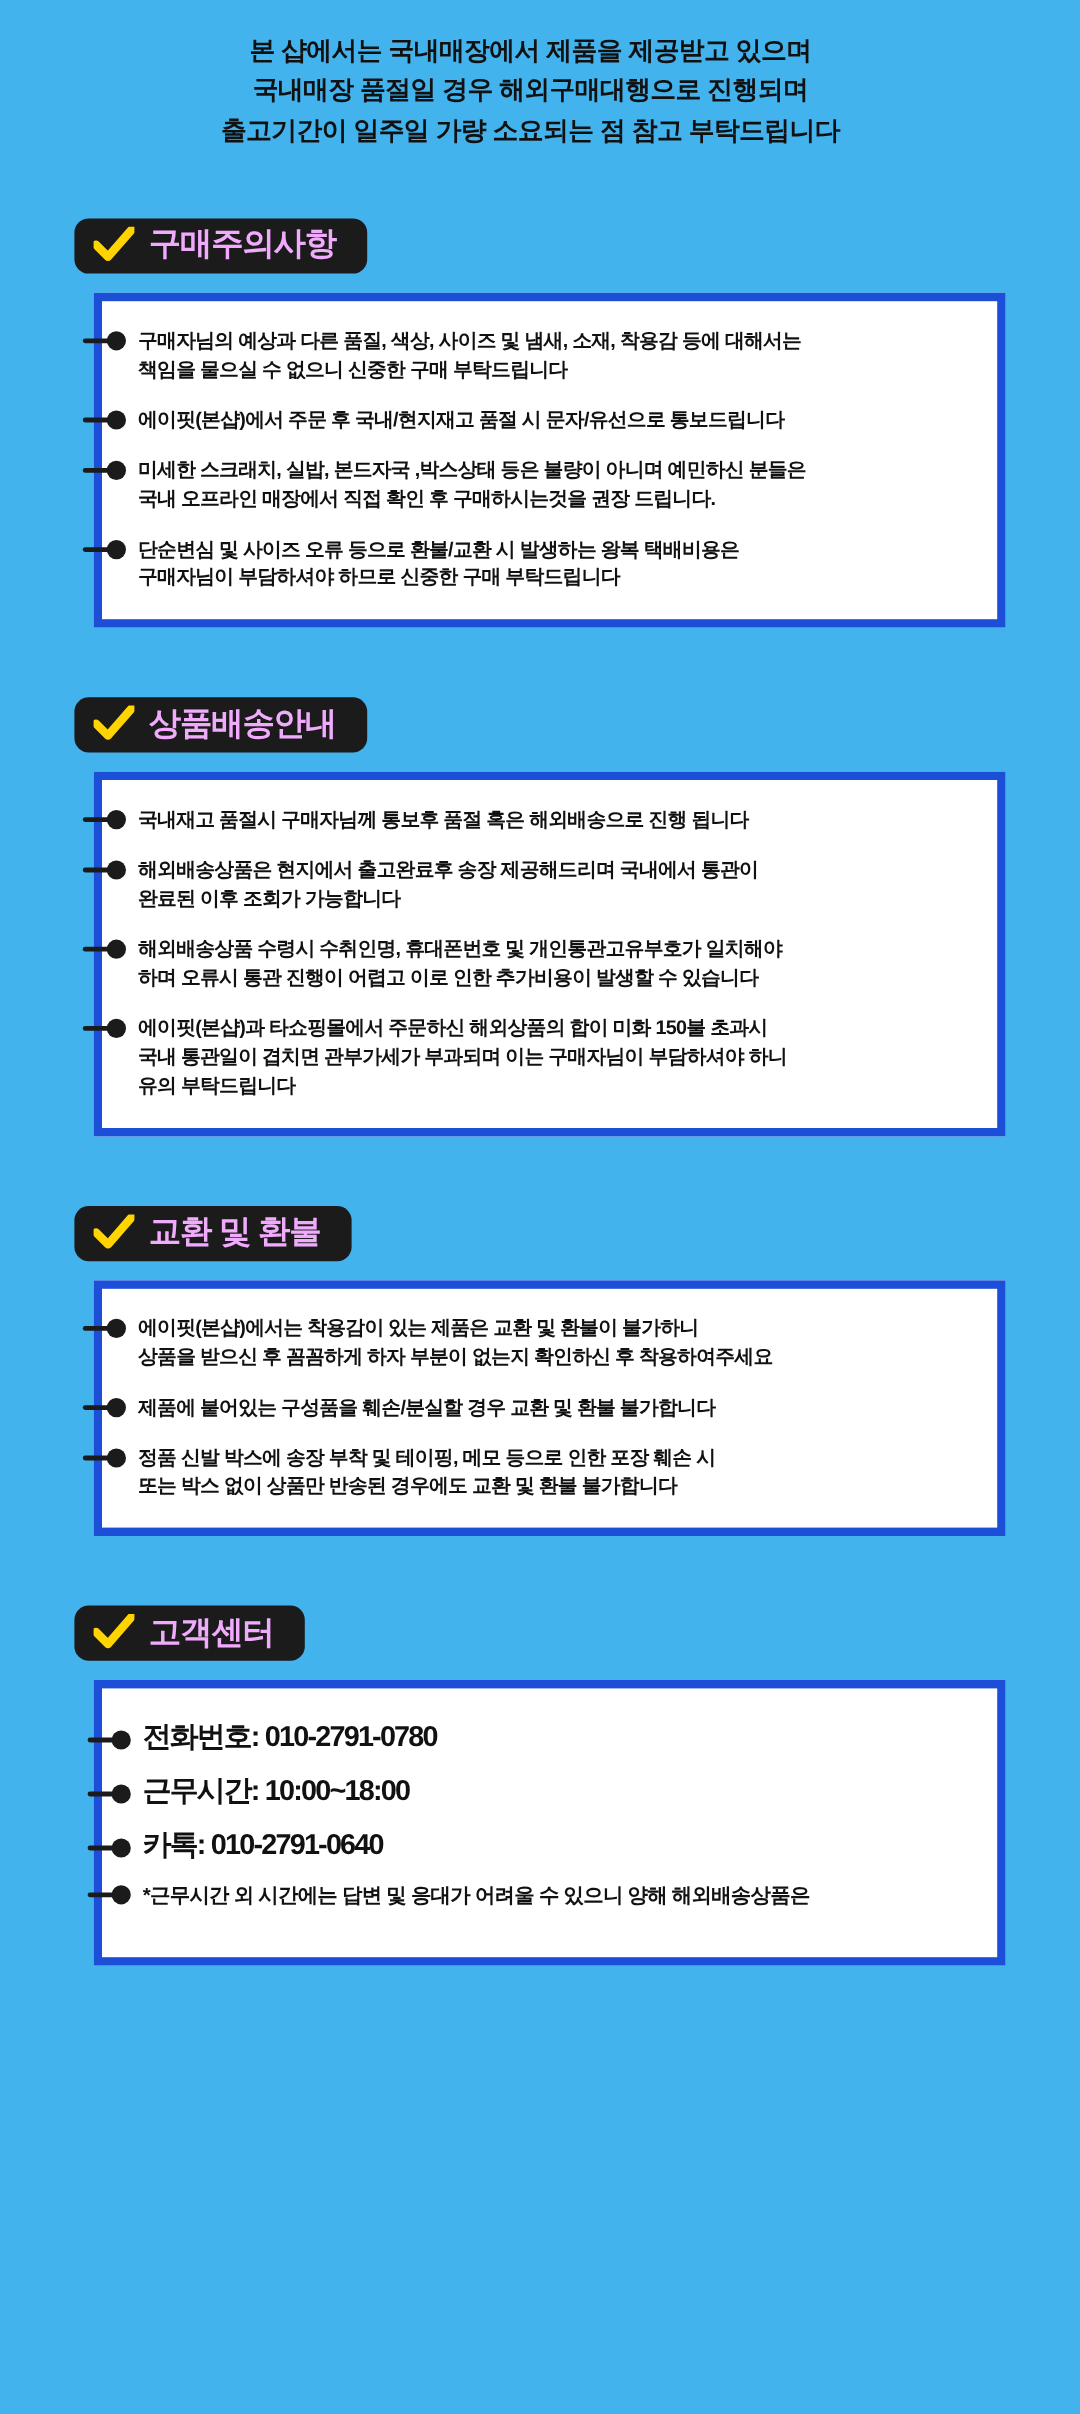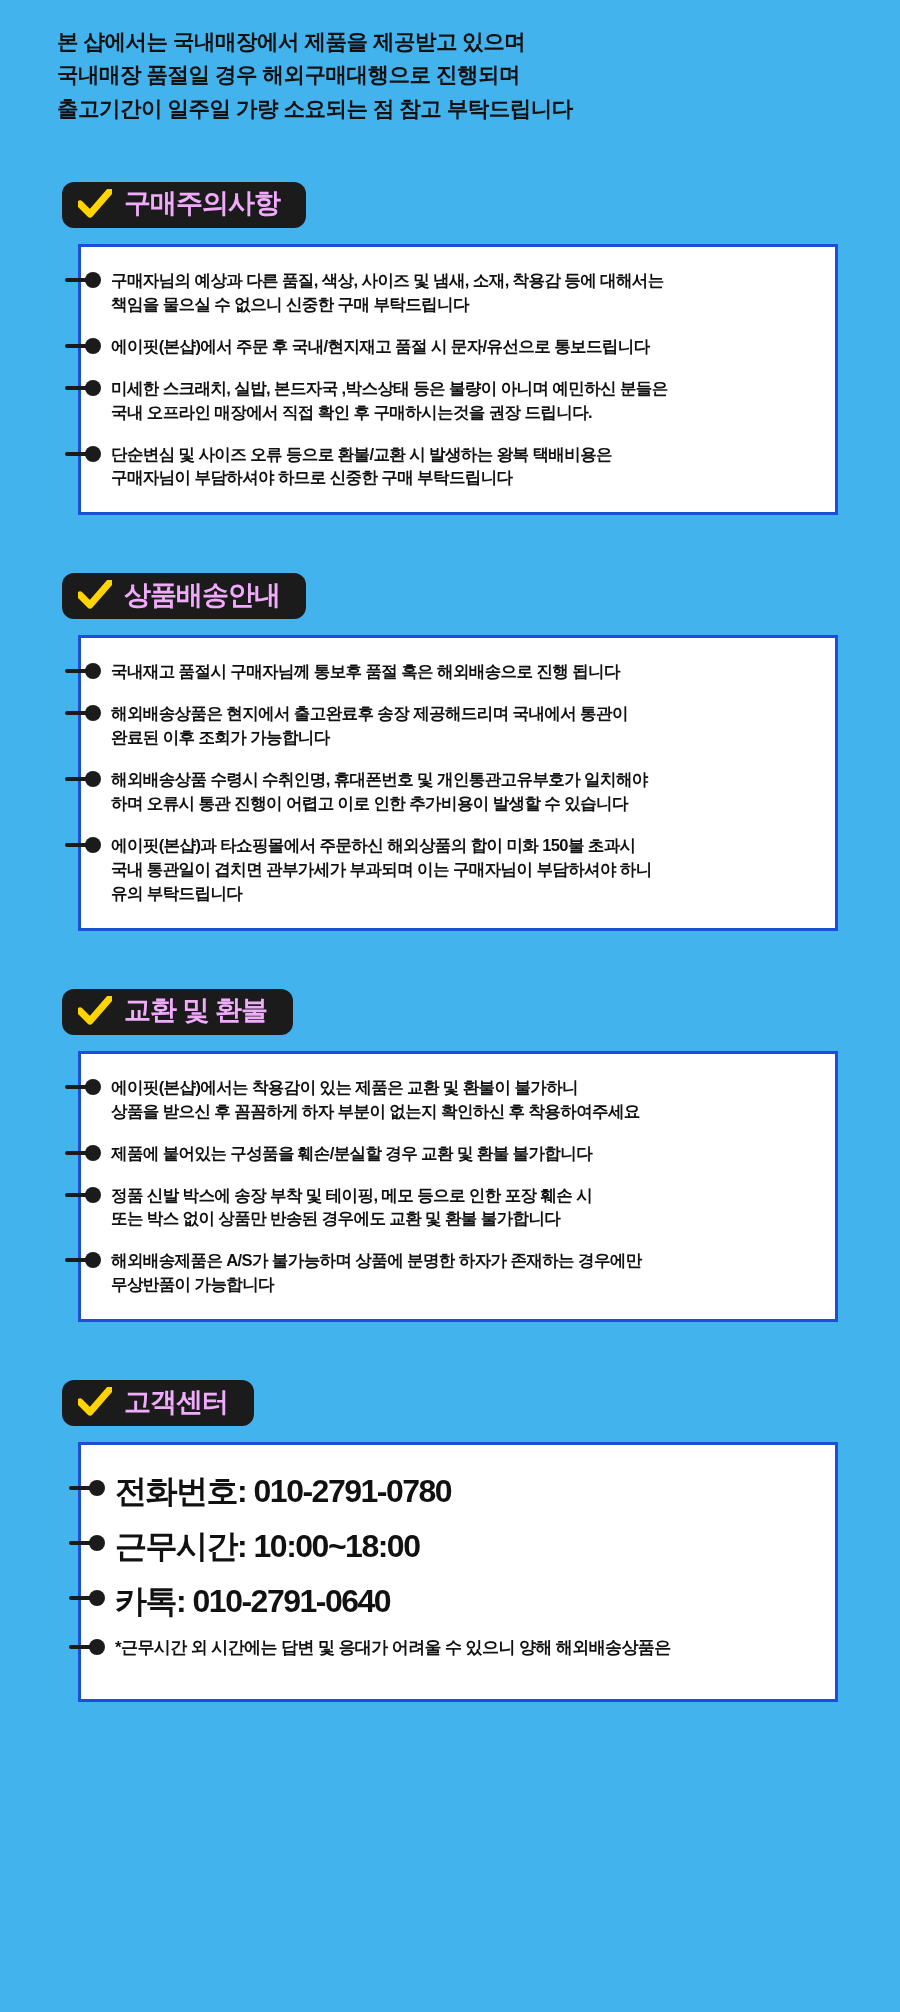--- a/index.html
+++ b/index.html
@@ -17,21 +17,22 @@
     width: 900px;
     min-height: 2012px;
     background: #43b3ee;
     box-sizing: border-box;
     padding: 0 0 40px 0;
     overflow: hidden;
   }
 
   
   .intro {
-    padding: 26px 40px 10px 57px;
+    padding: 26px 40px 10px 24px;
+    text-align: center;
   }
   .intro-line {
     color: #111111;
     font-weight: bold;
     font-size: 21.5px;
     line-height: 1.55;
     letter-spacing: -0.5px;
     white-space: nowrap;
   }
 
@@ -62,21 +63,21 @@
     letter-spacing: -1px;
     line-height: 1;
     white-space: nowrap;
   }
 
   
   .sec-body {
     position: relative;
     margin: 0 62px 0 78px;
     background: #ffffff;
-    border: 3px solid #1d4ed8;
+    border: 7px solid #1d4ed8;
     box-sizing: border-box;
     padding: 22px 24px 22px 30px;
   }
   .sec-gap { height: 58px; }
   .sec-gap-sm { height: 46px; }
 
   
   .bullet-row {
     position: relative;
     margin-bottom: 18px;
@@ -112,21 +113,21 @@
     font-weight: bold;
     font-size: 16.5px;
     line-height: 1.45;
     letter-spacing: -0.6px;
   }
   .bullet-text .l2 { display: block; }
 
   
   .cs .bullet-row { margin-bottom: 15px; }
   .cs .bullet-text {
-    font-size: 32px;
+    font-size: 24px;
     letter-spacing: -1.5px;
     line-height: 1.25;
   }
   .cs .bullet-text.note {
     font-size: 17px;
     letter-spacing: -0.6px;
     line-height: 1.4;
   }
   .cs .bullet-dot { top: 9px; }
   .cs .bullet-row.note-row .bullet-dot { top: 3px; }
@@ -296,30 +297,20 @@
         <span class="bullet-dot">
             <span class="stick"></span>
             <span class="ball"></span>
           </span>
         <div class="bullet-text">
           <span>정품 신발 박스에 송장 부착 및 테이핑, 메모 등으로 인한 포장 훼손 시</span>
           <span class="l2">또는 박스 없이 상품만 반송된 경우에도 교환 및 환불 불가합니다</span>
         </div>
       </div>
 
-      <div class="bullet-row">
-        <span class="bullet-dot">
-            <span class="stick"></span>
-            <span class="ball"></span>
-          </span>
-        <div class="bullet-text">
-          <span>해외배송제품은 A/S가 불가능하며 상품에 분명한 하자가 존재하는 경우에만</span>
-          <span class="l2">무상반품이 가능합니다</span>
-        </div>
-      </div>
 
     </div>
   </div>
 
   <div class="sec-gap"></div>
 
   <div class="section">
     <div class="sec-head">
       <svg class="check" viewBox="0 0 34 30">
         <path d="M2 15 L12 25 L32 2" fill="none" stroke="#ffd400" stroke-width="7" stroke-linecap="round" stroke-linejoin="round"></path>

